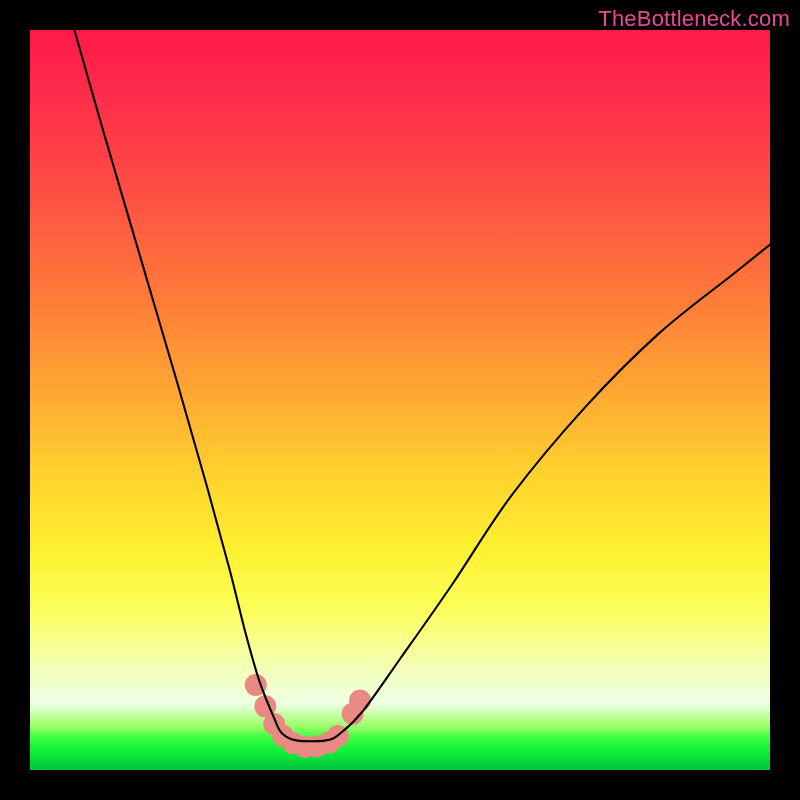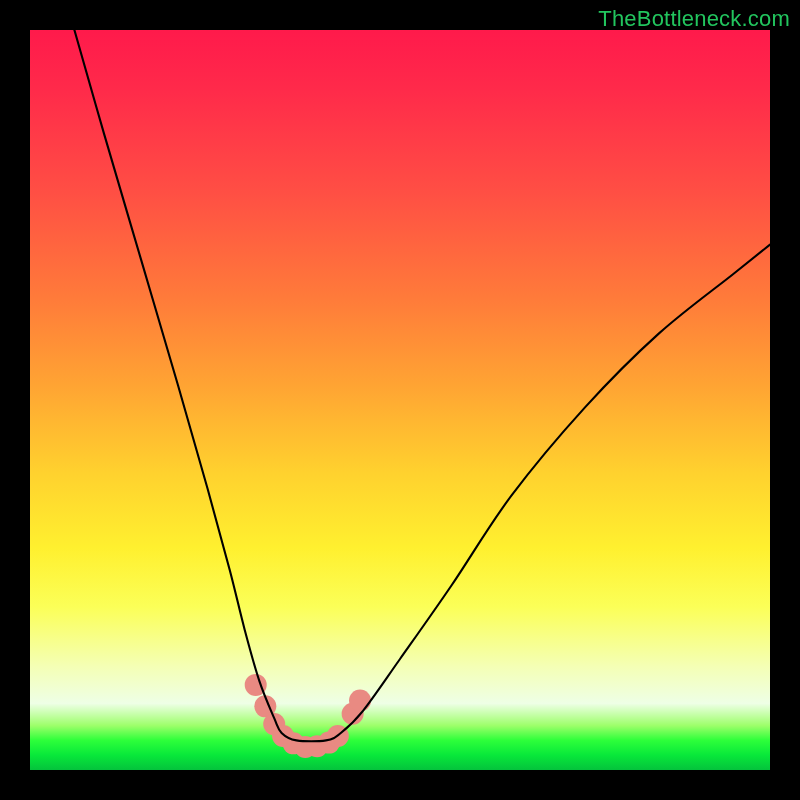--- a/index.html
+++ b/index.html
@@ -41,21 +41,21 @@
       #9dff6a 94%,
       #2dff3a 96%,
       #08e83a 98%,
       #04c33c 100%
     );
   }
   .watermark {
     position: absolute;
     top: 6px;
     right: 10px;
-    color: #22c55e;
+    color: #ec4899;
     font-size: 22px;
     letter-spacing: 0.2px;
     user-select: none;
   }
   svg.curve {
     position: absolute;
     left: 0;
     top: 0;
     width: 740px;
     height: 740px;

